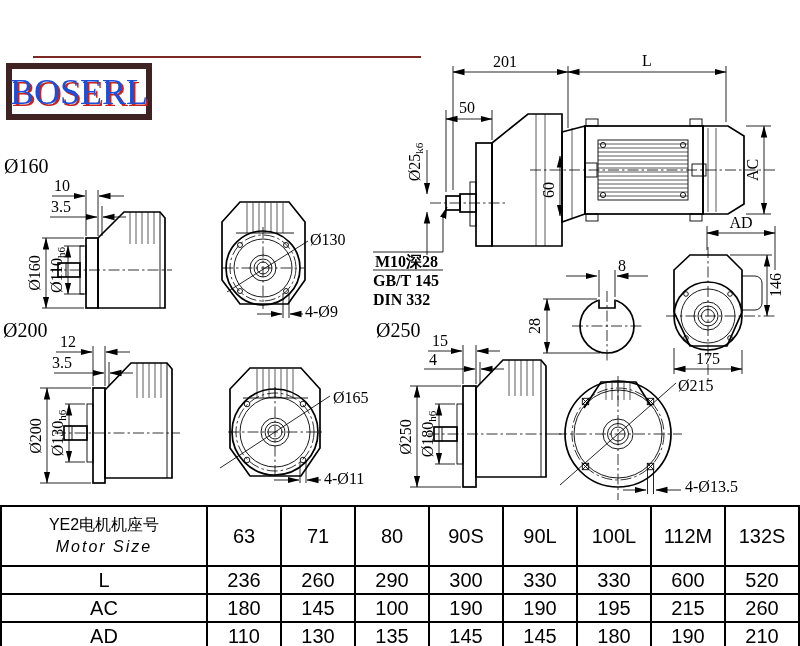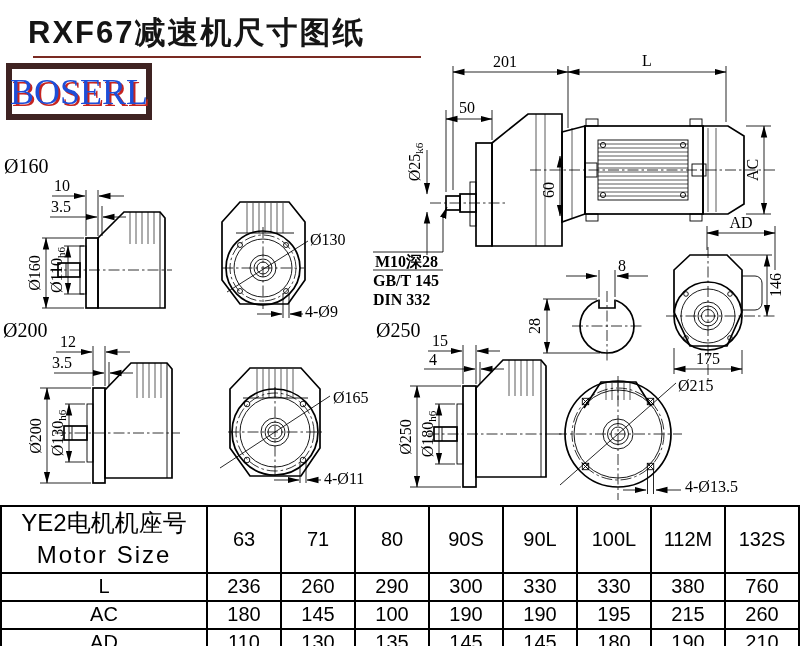--- a/index.html
+++ b/index.html
@@ -20,29 +20,28 @@
   .cl{fill:none;stroke:#000;stroke-width:0.8;stroke-dasharray:11 3 2.5 3;}
   .dtx{font:16px "Liberation Serif",serif;fill:#000;}
   .dtxb{font:600 16px "Liberation Serif",serif;fill:#000;}
   .lbl{font:20px "Liberation Serif",serif;fill:#000;}
   .sub{font-size:11px;}
   .mtable{position:absolute;left:0;top:505px;width:800px;border-collapse:collapse;
           table-layout:fixed;text-align:center;}
   .mtable td{border:2px solid #000;font-size:20px;padding:0;color:#000;}
   .mtable .hdr td{height:58px;}
   .mtable .drow td{height:26px;}
-  .mtable .hcell div{line-height:1.35;font-size:24px;}
-  .mtable .hcell .en{letter-spacing:2px;}
+  .mtable .hcell div{line-height:1.35;font-size:16px;}
+  .mtable .hcell .en{letter-spacing:2px;font-style:italic;}
 </style>
 </head>
 <body>
 
 <div class="stage">
 
-  <div class="title">RXF67减速机尺寸图纸</div>
   <div class="title-underline"></div>
 
   <div class="logo">
     <span>BOSERL</span>
   </div>
 
   <svg width="800" height="505" viewBox="0 0 800 505">
     <defs>
       <marker id="ar" viewBox="0 0 12 8" refX="11.5" refY="4" markerWidth="12" markerHeight="8" orient="auto-start-reverse" markerUnits="userSpaceOnUse">
         <path d="M0,0.8 L12,4 L0,7.2 Z" fill="#000"></path>
@@ -353,22 +352,22 @@
       <td>132S</td>
     </tr>
     <tr class="drow">
       <td>L</td>
       <td>236</td>
       <td>260</td>
       <td>290</td>
       <td>300</td>
       <td>330</td>
       <td>330</td>
-      <td>380</td>
-      <td>760</td>
+      <td>600</td>
+      <td>520</td>
     </tr>
     <tr class="drow">
       <td>AC</td>
       <td>180</td>
       <td>145</td>
       <td>100</td>
       <td>190</td>
       <td>190</td>
       <td>195</td>
       <td>215</td>

